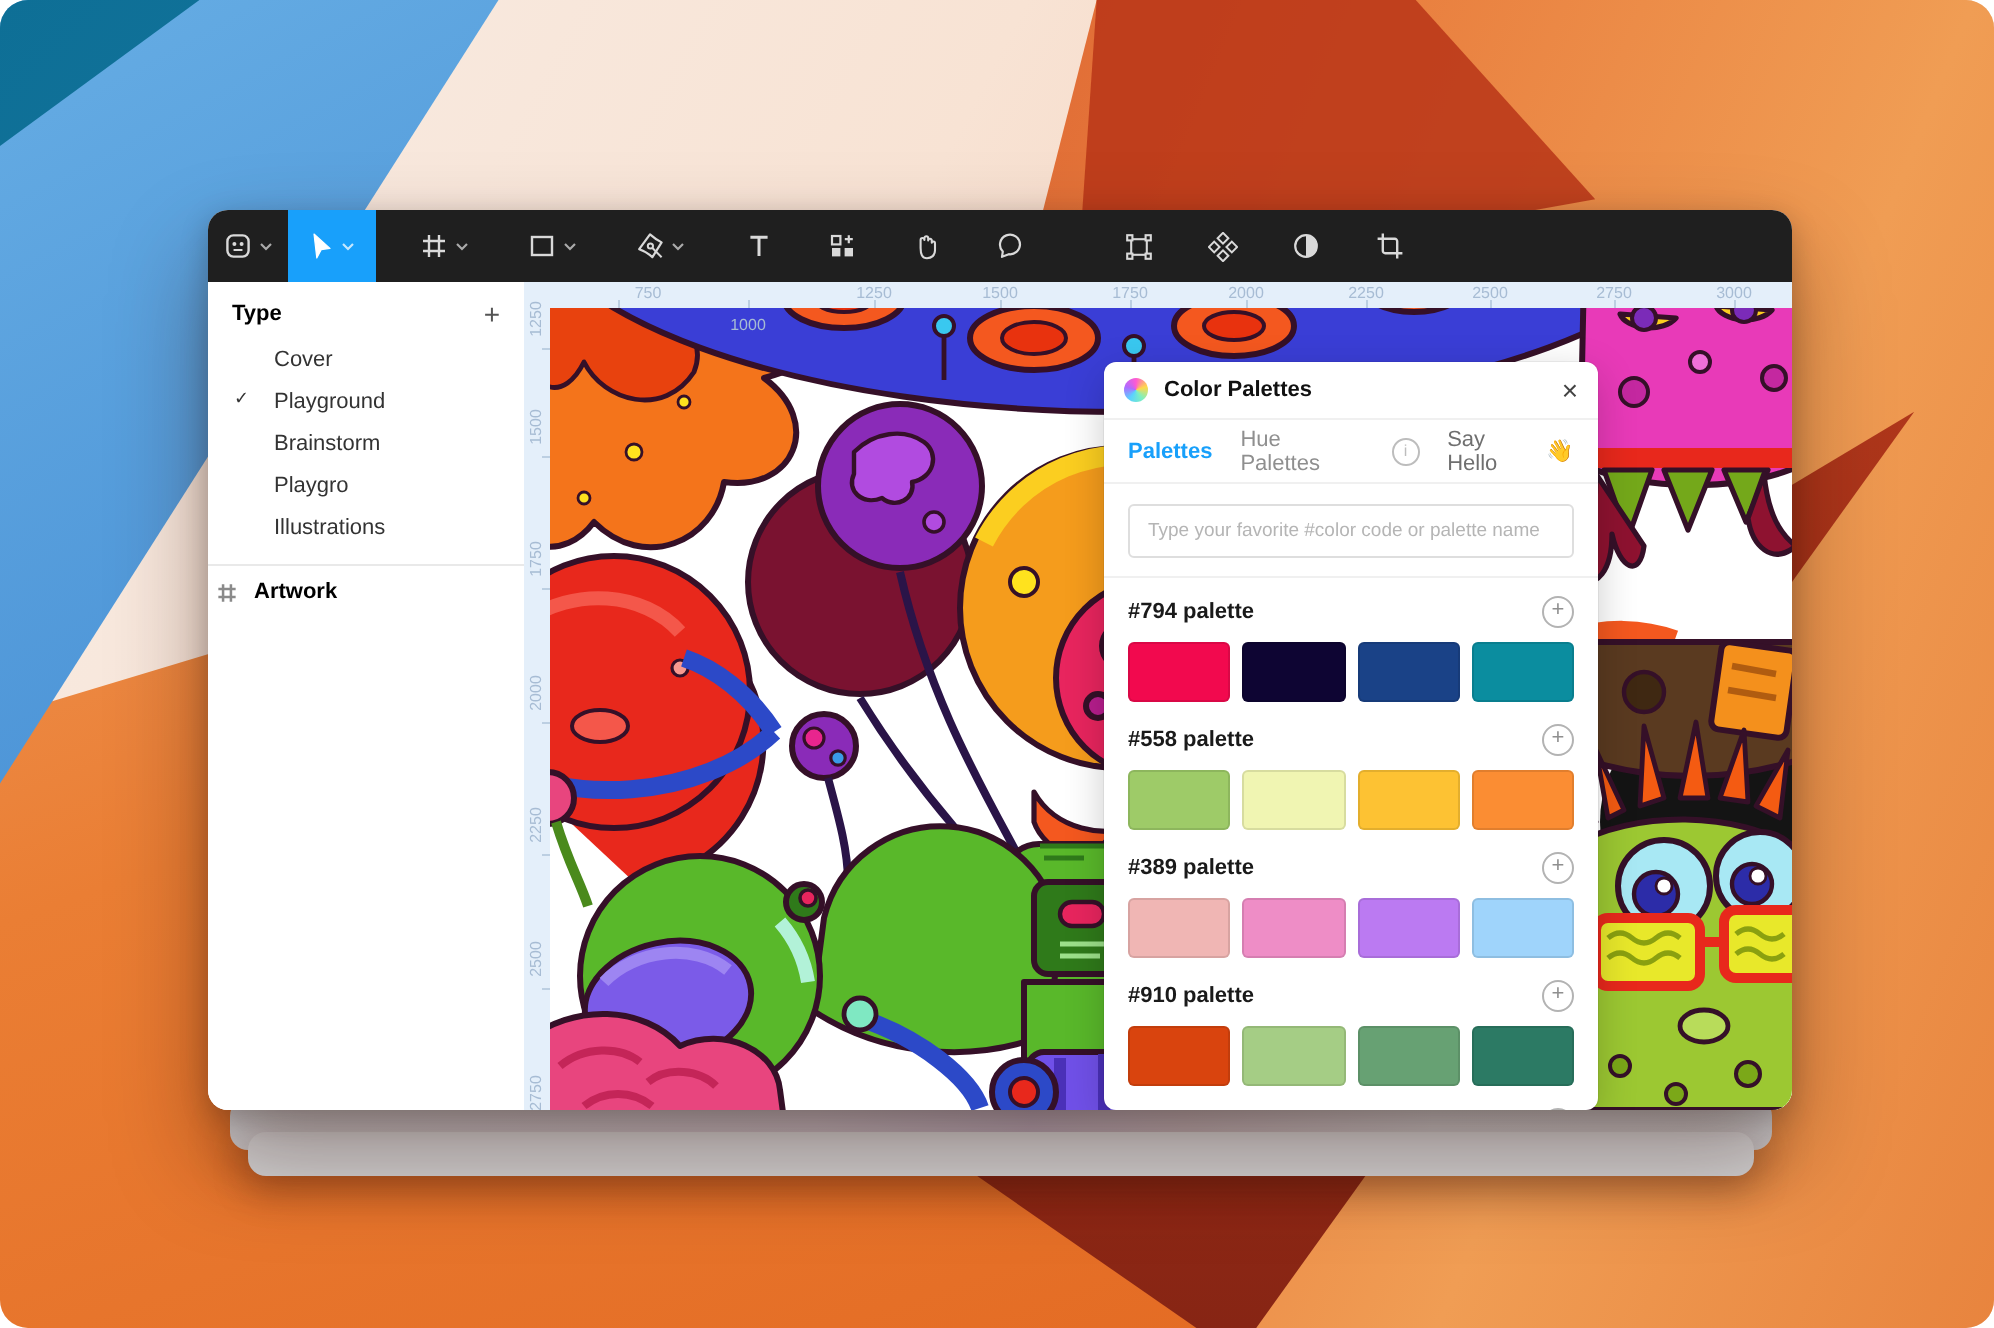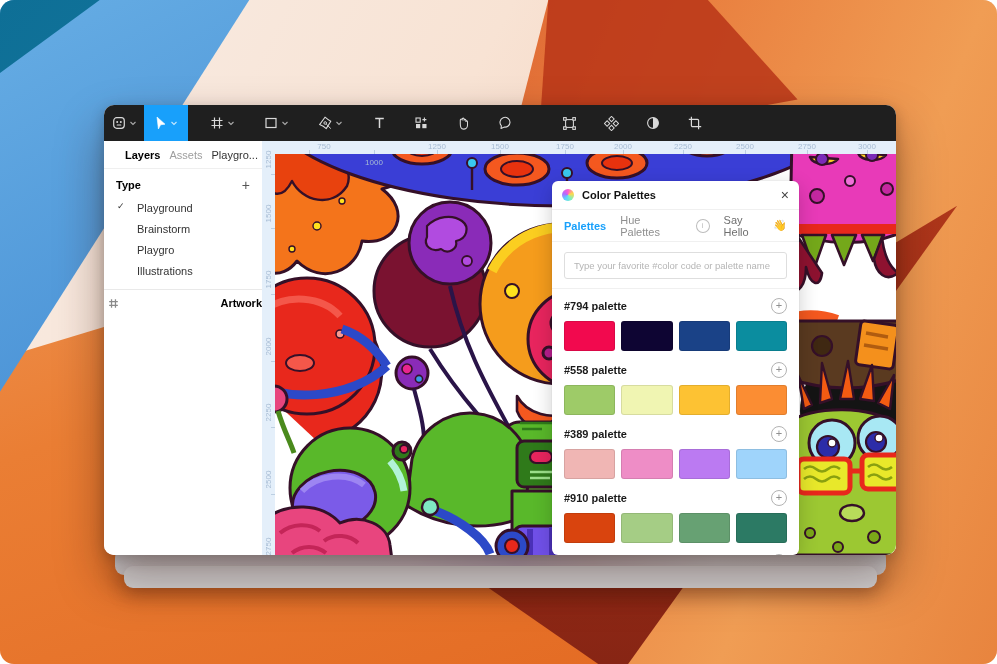--- a/index.html
+++ b/index.html
@@ -48,21 +48,21 @@
   .side-tab{color:#9e9e9e;cursor:default;}
   .side-tab.active{color:#000;font-weight:bold;}
   .page-sel{margin-left:auto;display:flex;align-items:center;gap:4px;color:#333;}
   .pages-head{display:flex;align-items:center;padding:10px 12px 6px 12px;}
   .pages-head .lbl{font-weight:bold;color:#000;}
   .pages-add{margin-left:auto;color:#555;font-size:14px;line-height:10px;}
   .page-item{height:21px;display:flex;align-items:center;padding-left:33px;position:relative;color:#333;}
   .page-item .chk{position:absolute;left:13px;top:4px;font-size:9px;color:#333;}
   .pages-fade{height:10px;background:linear-gradient(180deg,rgba(255,255,255,0),#fff);margin-top:-6px;position:relative;}
   .side-div{border-top:1px solid #e9e9e9;margin-top:4px;}
-  .artwork-row{height:26px;display:flex;align-items:center;padding-left:4px;gap:8px;color:#000;font-weight:bold;justify-content:space-between;}
+  .artwork-row{height:26px;display:flex;align-items:center;padding-left:4px;gap:8px;color:#000;font-weight:bold;}
   .artwork-row svg{color:#8a8a8a;}
 
   
   .canvas{position:absolute;left:158px;top:36px;width:634px;bottom:0;background:#fff;overflow:hidden;}
   .art{position:absolute;left:0;top:0;}
   .ruler-h{position:absolute;left:0;top:0;right:0;height:13px;background:#e4effa;z-index:3;}
   .ruler-v{position:absolute;left:0;top:0;bottom:0;width:13px;background:#e4effa;z-index:3;}
   .rh-num{position:absolute;top:1px;transform:translateX(-50%);font-size:8px;color:#a7bcd4;}
   .rh-tick{position:absolute;top:9px;width:1px;height:4px;background:#bccfe2;}
   .rv-num{position:absolute;left:-7px;transform:rotate(-90deg);font-size:8px;color:#a7bcd4;width:26px;text-align:center;}
@@ -211,39 +211,28 @@
         </div>
         <div class="tbtn" style="width:34px;margin-left:8px">
           <svg width="14" height="14" viewBox="0 0 14 14">
               <path d="M3.4,0.8 V9.4 a1.2,1.2 0 0 0 1.2,1.2 H13.2 M0.8,3.4 H9.4 a1.2,1.2 0 0 1 1.2,1.2 V13.2" fill="none" stroke="currentColor" stroke-width="1.2"></path>
             </svg>
         </div>
       </div>
     </div>
 
     <div class="sidebar">
-      <div class="side-top">
-        <svg width="11" height="11" viewBox="0 0 11 11">
-            <circle cx="4.6" cy="4.6" r="3.4" fill="none" stroke="#9a9a9a" stroke-width="1.2"></circle>
-            <path d="M7.2,7.2 L10,10" stroke="#9a9a9a" stroke-width="1.2"></path>
-          </svg>
-        <span class="side-tab active">Layers</span>
-        <span class="side-tab">Assets</span>
-        <span class="page-sel">
-          <span>Playgro...</span>
-          <svg width="8" height="6" viewBox="0 0 8 6">
-              <polyline points="1.5,4 4,1.8 6.5,4" fill="none" stroke="#9a9a9a" stroke-width="1.1"></polyline>
-            </svg>
-        </span>
-      </div>
       <div class="pages-head">
         <span class="lbl">Type</span>
         <span class="pages-add">+</span>
       </div>
       <div id="pages-list">
+          <div class="page-item">
+            <span>Cover</span>
+          </div>
           <div class="page-item">
             <span class="chk">✓</span>
             <span>Playground</span>
           </div>
           <div class="page-item">
             <span>Brainstorm</span>
           </div>
           <div class="page-item">
             <span>Playgro</span>
           </div>

